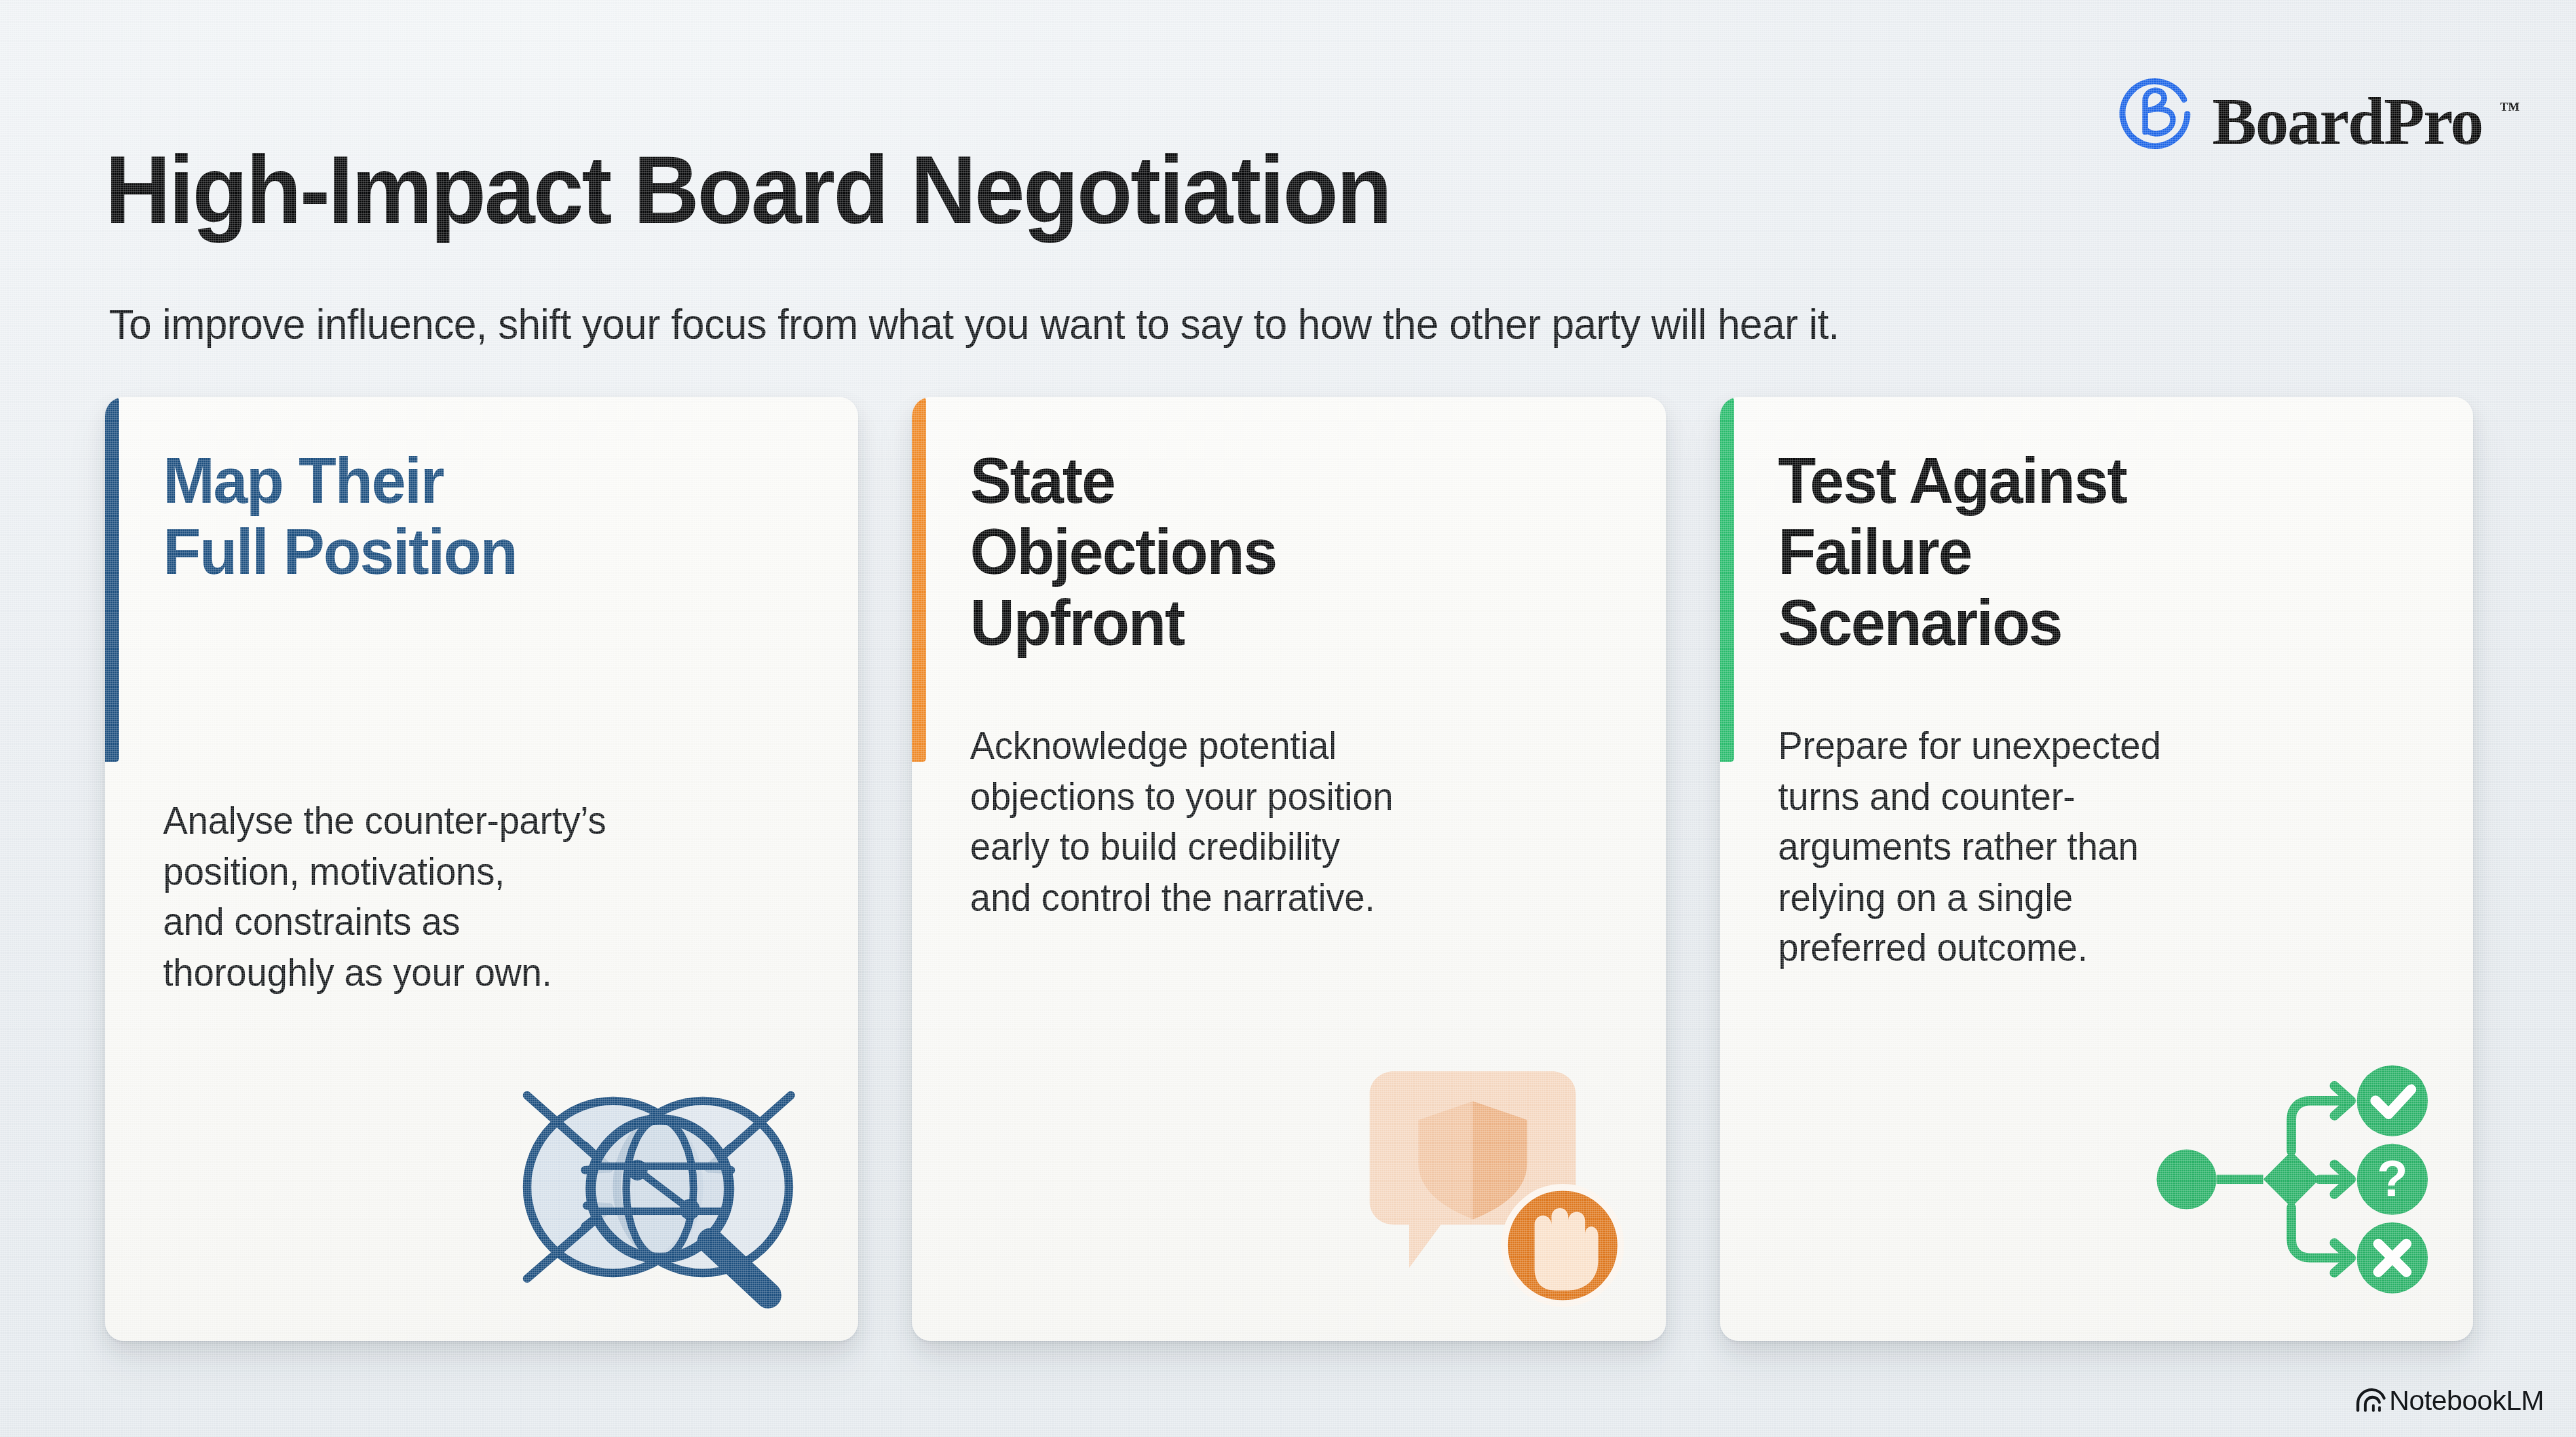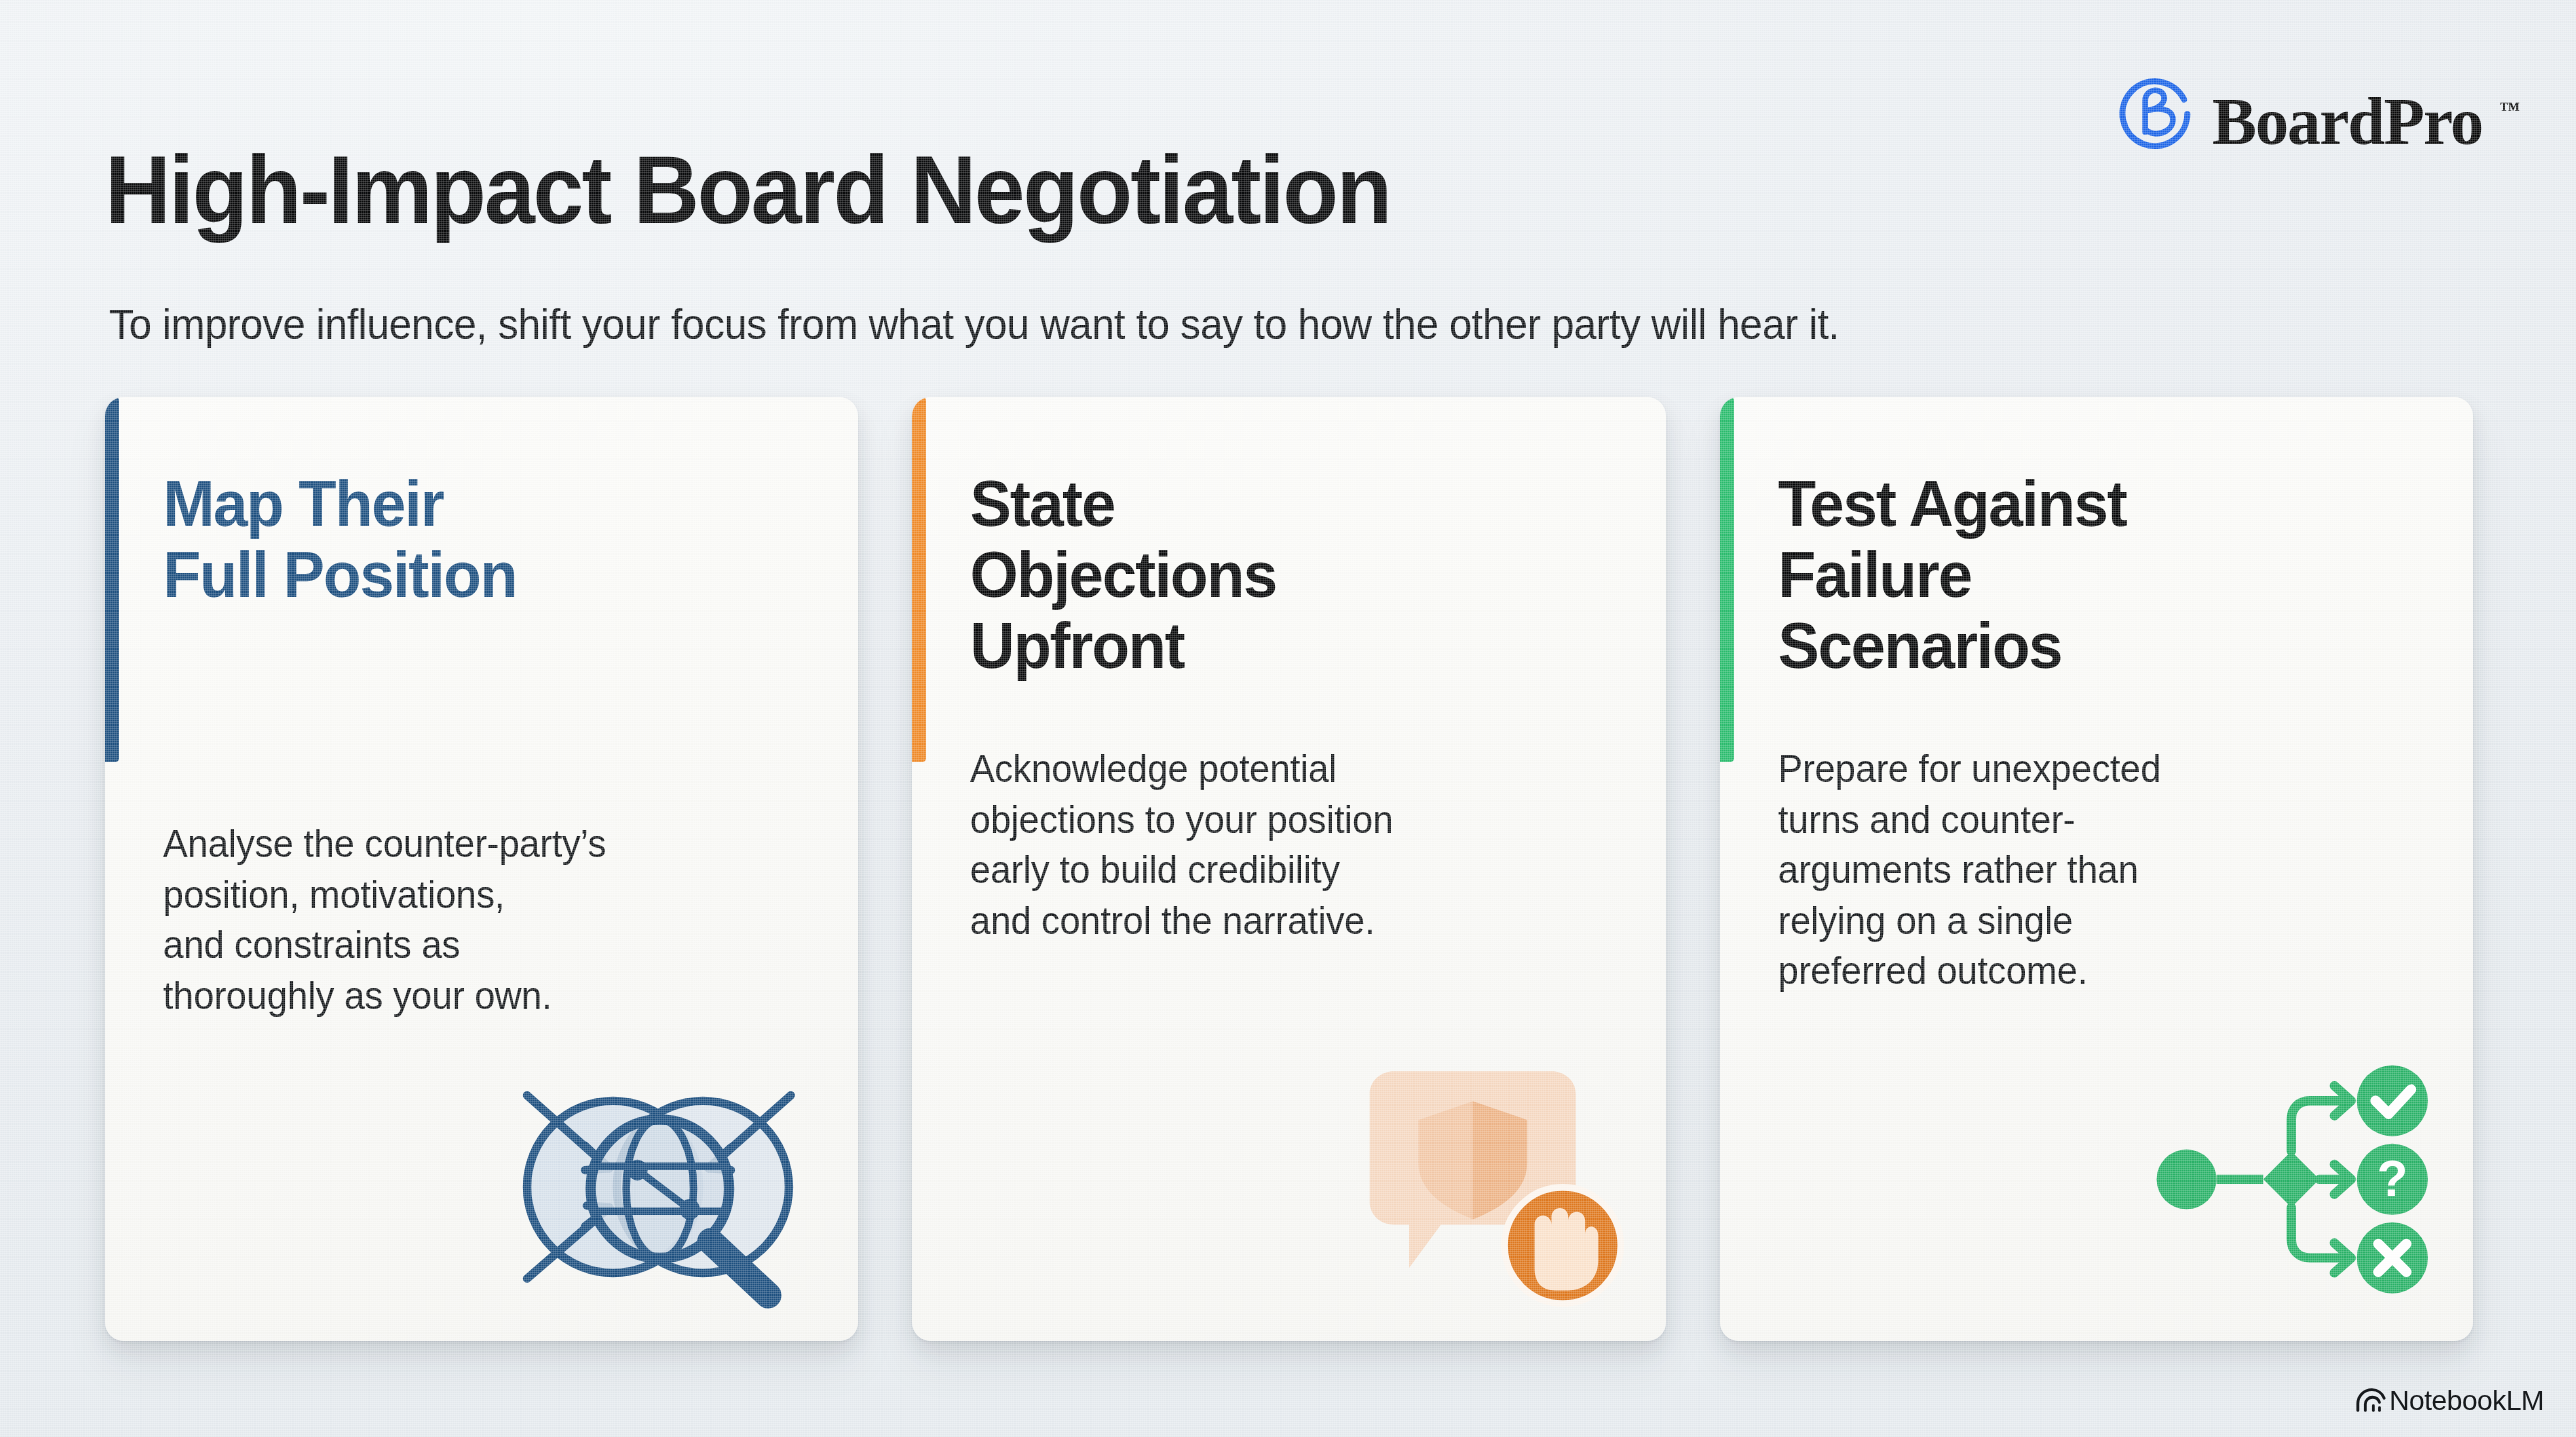--- a/index.html
+++ b/index.html
@@ -127,21 +127,21 @@
     position: absolute;
     left: 0;
     top: 0;
     width: 14px;
     height: 365px;
     border-radius: 0 3.7px 3.7px 0;
   }
   .card-body {
     position: absolute;
     inset: 0;
-    padding: 72px 54px 37px 58px;
+    padding: 49px 54px 37px 58px;
     display: flex;
     flex-direction: column;
   }
   .card-heading {
     font-family: "Liberation Sans Narrow", "Liberation Sans", sans-serif;
     font-weight: 700;
     font-size: 64px;
     line-height: 1.11;
     letter-spacing: -1.5px;
     color: #0a0b0c;

